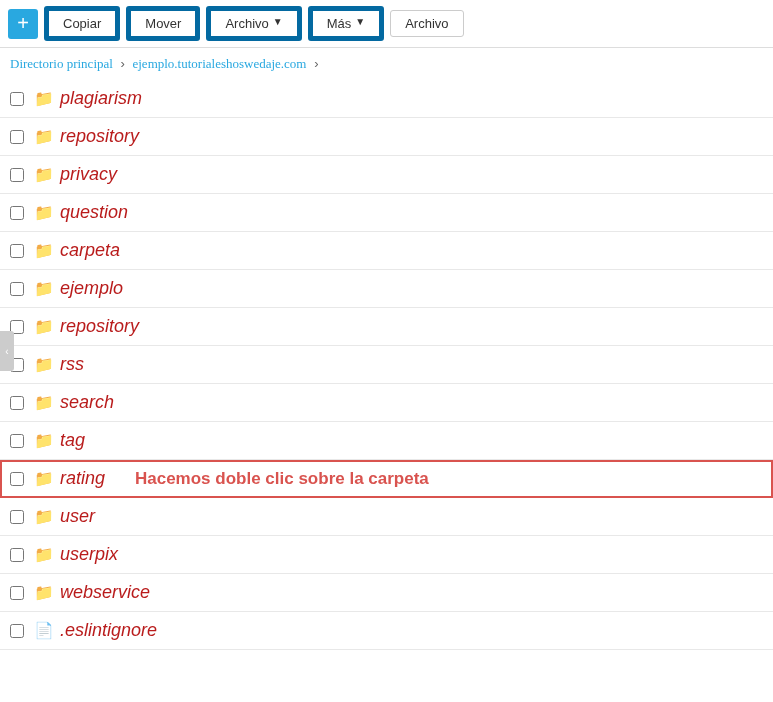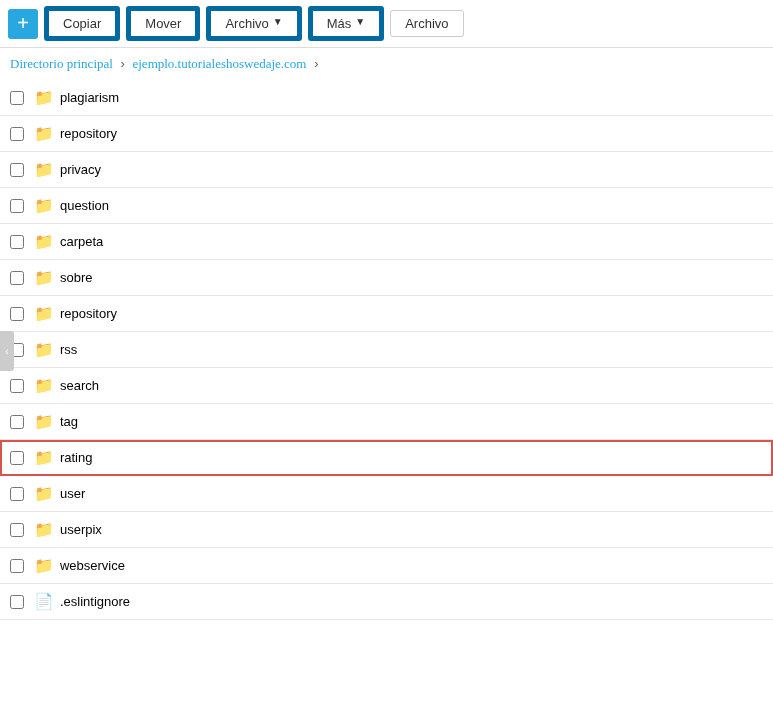--- a/index.html
+++ b/index.html
@@ -98,23 +98,24 @@
       width: 14px;
       height: 14px;
     }
     .folder-icon {
       font-size: 16px;
       margin-right: 6px;
     }
     .folder-icon.yellow { color: #f5a623; }
     .folder-icon.blue { color: #29a8e0; }
     .file-name {
-      color: #000000;
-      font-size: 13px;
-      cursor: pointer;
+      color: #b91c1c;
+      font-size: 18px;
+      cursor: pointer;
+      font-style: italic;
     }
 
     
     .annotation-text {
       margin-left: 30px;
       color: #d9534f;
       font-size: 17px;
       font-weight: bold;
     }
 
@@ -185,21 +186,21 @@
       <span class="file-name">question</span>
     </div>
     <div class="file-row">
       <input type="checkbox" style="">
       <span class="folder-icon yellow">📁</span>
       <span class="file-name">carpeta</span>
     </div>
     <div class="file-row">
       <input type="checkbox" style="">
       <span class="folder-icon yellow">📁</span>
-      <span class="file-name">sobre</span>
+      <span class="file-name">ejemplo</span>
     </div>
     <div class="file-row">
       <input type="checkbox" style="">
       <span class="folder-icon yellow">📁</span>
       <span class="file-name">repository</span>
     </div>
     <div class="file-row">
       <input type="checkbox" style="">
       <span class="folder-icon yellow">📁</span>
       <span class="file-name">rss</span>
@@ -211,20 +212,21 @@
     </div>
     <div class="file-row">
       <input type="checkbox" style="">
       <span class="folder-icon yellow">📁</span>
       <span class="file-name">tag</span>
     </div>
     <div class="file-row highlighted">
       <input type="checkbox" style="">
       <span class="folder-icon yellow">📁</span>
       <span class="file-name">rating</span>
+      <span class="annotation-text">Hacemos doble clic sobre la carpeta</span>
     </div>
     <div class="file-row">
       <input type="checkbox" style="">
       <span class="folder-icon yellow">📁</span>
       <span class="file-name">user</span>
     </div>
     <div class="file-row">
       <input type="checkbox" style="">
       <span class="folder-icon yellow">📁</span>
       <span class="file-name">userpix</span>

